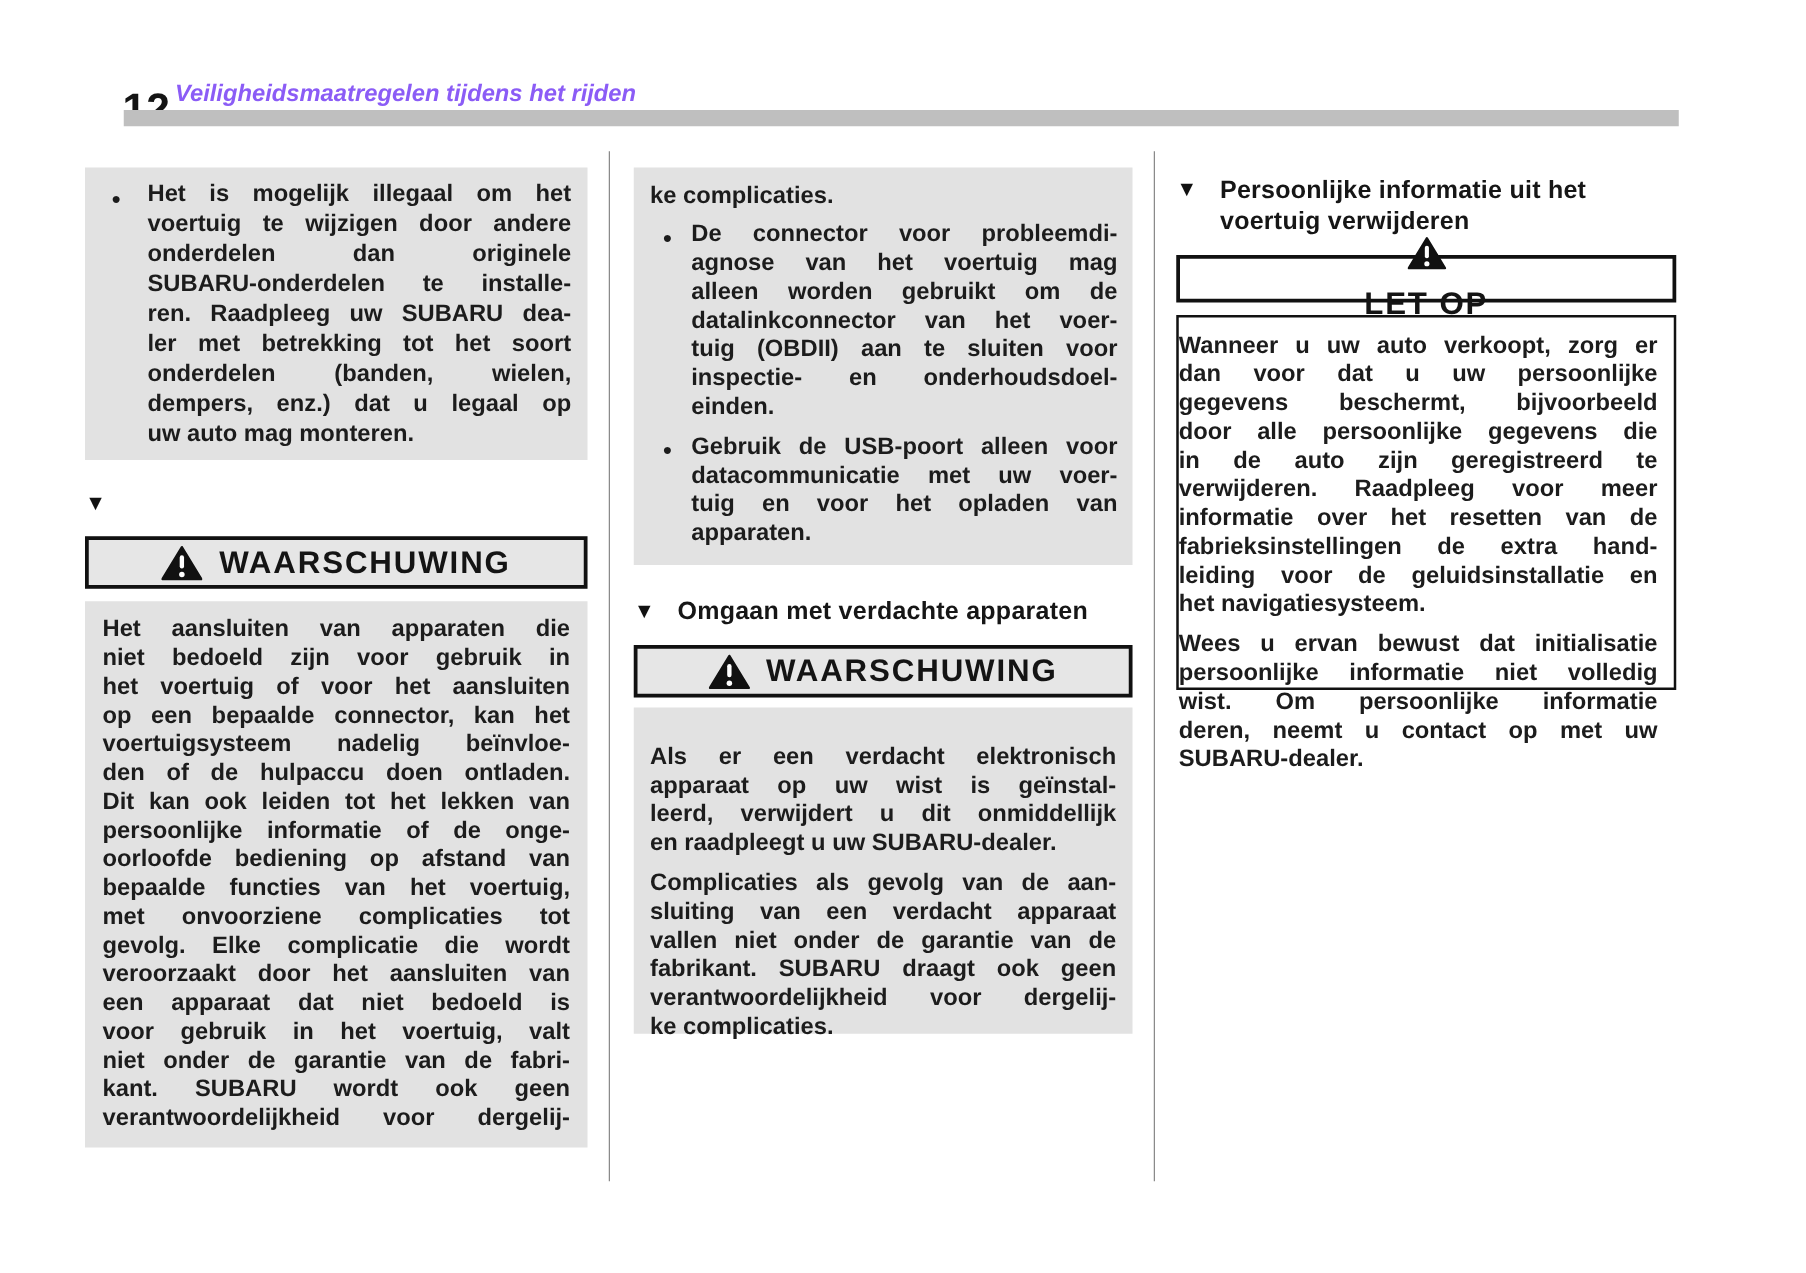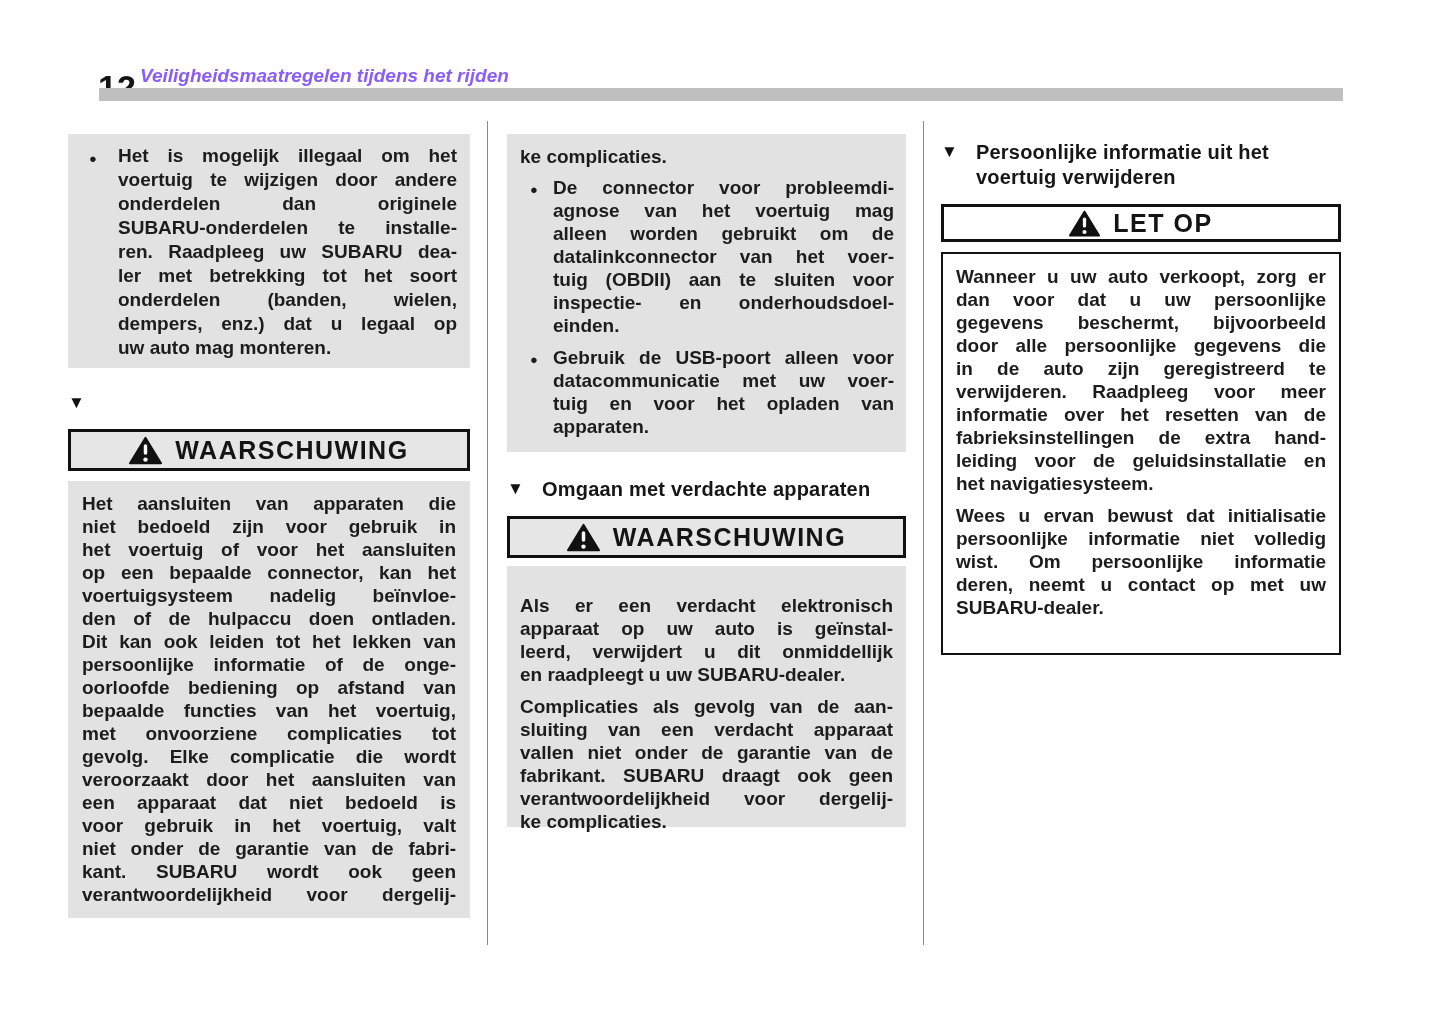--- a/index.html
+++ b/index.html
@@ -15,40 +15,40 @@
   .intro + .bullet-item{margin-top:8px;}
   .bullet-item + .bullet-item{margin-top:9px;}
   .bullet-item{position:relative;padding-left:33px;}
   .bullet-item .bdot{position:absolute;left:10px;top:2px;font-size:13px;line-height:23px;}
   .bullet-item.lc{padding-left:37px;}
   .bullet-item.lc .bdot{left:8px;top:3px;line-height:24px;}
   .heading{display:flex;align-items:flex-start;font-size:20px;font-weight:bold;letter-spacing:0.2px;color:#161616;}
   .tri{width:35px;font-size:17px;line-height:24px;flex:none;color:#111;}
   .htxt{line-height:25px;}
   .warnhdr{border:3px solid var(--border-black,#111);background:#e6e6e6;display:flex;align-items:center;justify-content:center;gap:13px;}
-  .warnhdr.white{background:#ffffff;}
+  .warnhdr.white{background:#ffffff;flex-direction:column;}
   .wlabel{font-size:25px;font-weight:bold;letter-spacing:1.5px;color:#141414;}
   .cautionbody{border:2px solid var(--border-black,#111);background:#ffffff;}
   #pagenum{left:66px;top:70px;font-size:34px;font-weight:bold;line-height:34px;color:#141414;margin-left:32px;}
   #hbar{left:99px;top:88px;width:1244px;height:13px;background:var(--header-bar-gray,#bfbfbf);}
   #htitle{left:140px;top:64px;font-size:19px;font-weight:bold;font-style:italic;line-height:24px;color:#8b5cf6;}
   .vdivider{width:1px;background:#8a8a8a;}
   #div1{left:487px;top:121px;height:824px;}
   #div2{left:923px;top:121px;height:824px;}
   #lc-box1{left:68px;top:134px;width:402px;height:234px;padding:10px 13px 0 13px;}
   #lc-heading{left:68px;top:391px;}
   #lc-warnhdr{left:68px;top:429px;width:402px;height:42px;}
   #lc-warnbody{left:68px;top:481px;width:402px;height:437px;padding:11px 14px 0 14px;}
   #mc-box{left:507px;top:134px;width:399px;height:318px;padding:11px 12px 0 13px;}
   #mc-heading{left:507px;top:477px;}
   #mc-warnhdr{left:507px;top:516px;width:399px;height:42px;}
   #mc-warnbody{left:507px;top:566px;width:399px;height:261px;padding:28px 13px 0 13px;}
   #rc-heading{left:941px;top:140px;width:400px;}
   #rc-cautionhdr{left:941px;top:204px;width:400px;height:38px;}
-  #rc-cautionbody{left:941px;top:252px;width:400px;height:403px;padding:11px 13px 0 13px;}
+  #rc-cautionbody{left:941px;top:252px;width:400px;height:300px;padding:11px 13px 0 0;}
   .wtri{flex:none;display:block;}
 </style>
 </head>
 <body>
 
 <div id="page">
 
   <div class="abs" id="pagenum">12</div>
   <div class="abs" id="hbar"></div>
   <div class="abs" id="htitle">Veiligheidsmaatregelen tijdens het rijden</div>
@@ -157,21 +157,21 @@
       <rect x="16.1" y="8.6" width="3.8" height="11.6" rx="1.9" fill="#fff"></rect>
       <circle cx="18" cy="25.4" r="2.4" fill="#fff"></circle>
     </svg>
     <span class="wlabel">WAARSCHUWING</span>
   </div>
 
   <div class="abs graybox txt" id="mc-warnbody">
     <div>
         <div class="para">
           <div class="ln">Als er een verdacht elektronisch</div>
-          <div class="ln">apparaat op uw auto is geïnstal-</div>
+          <div class="ln">apparaat op uw wist is geïnstal-</div>
           <div class="ln">leerd, verwijdert u dit onmiddellijk</div>
           <div class="ln last">en raadpleegt u uw SUBARU-dealer.</div>
         </div>
         <div class="para">
           <div class="ln">Complicaties als gevolg van de aan-</div>
           <div class="ln">sluiting van een verdacht apparaat</div>
           <div class="ln">vallen niet onder de garantie van de</div>
           <div class="ln">fabrikant. SUBARU draagt ook geen</div>
           <div class="ln">verantwoordelijkheid voor dergelij-</div>
           <div class="ln last">ke complicaties.</div>

